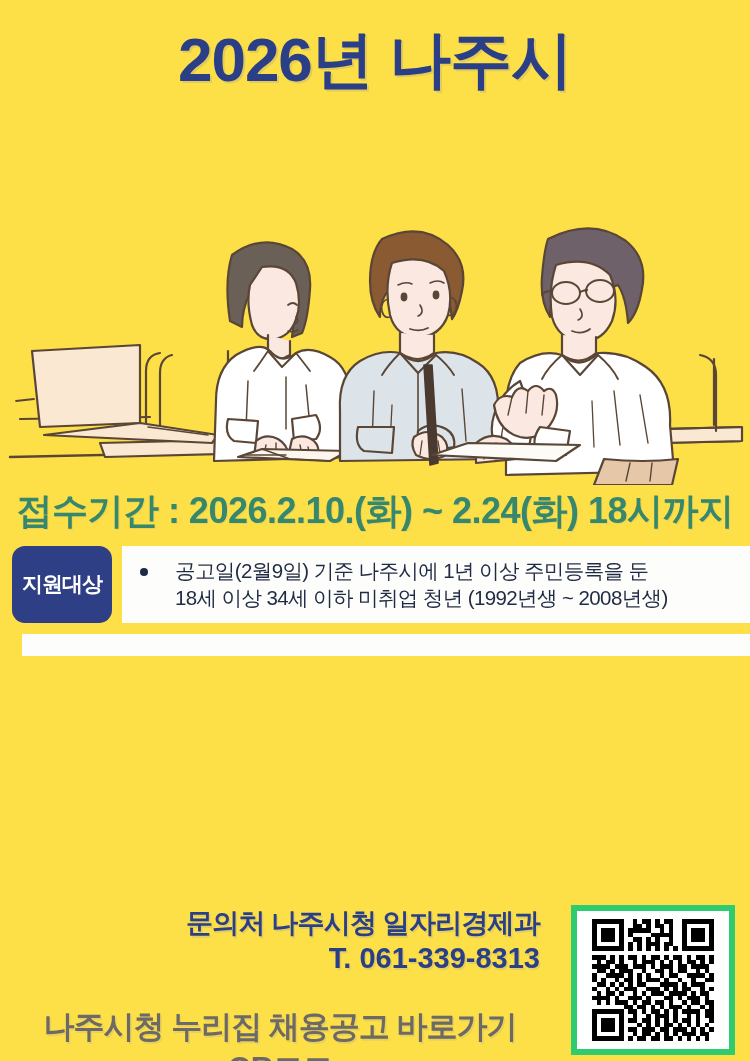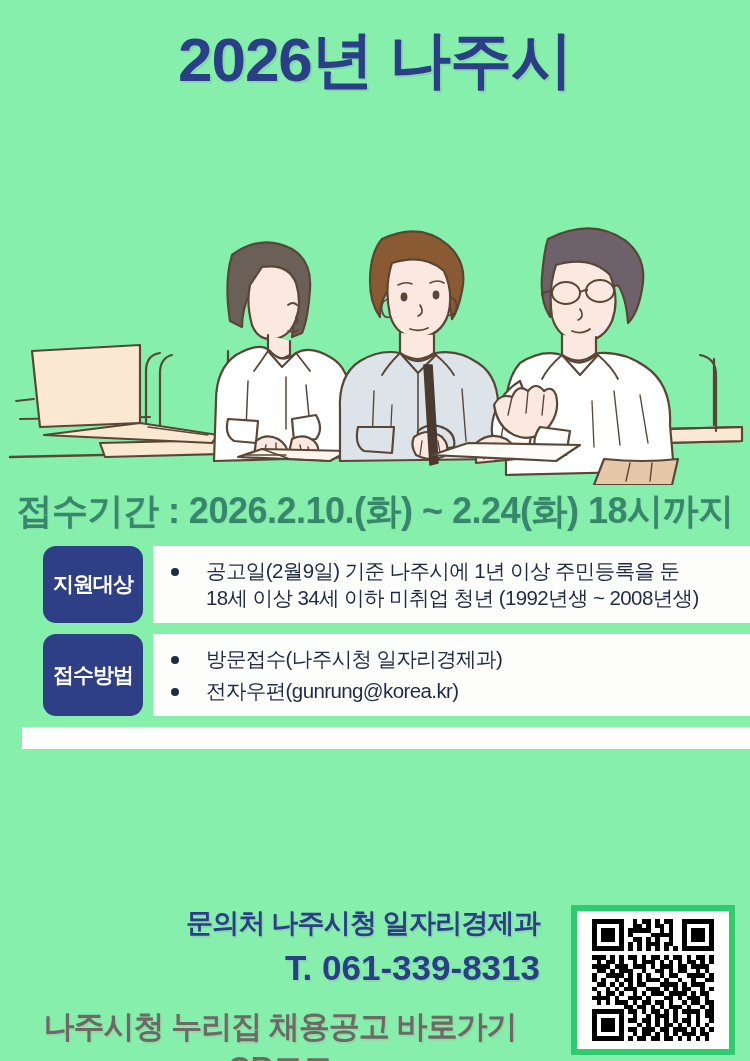--- a/index.html
+++ b/index.html
@@ -8,21 +8,21 @@
     background: #ffffff;
   }
   body {
     font-family: "Liberation Sans", "DejaVu Sans", sans-serif;
   }
 
   .poster {
     position: relative;
     width: 750px;
     height: 1061px;
-    background: #86efac;
+    background: #fde047;
     overflow: hidden;
   }
 
   
   .title-block {
     position: absolute;
     top: 28px;
     left: 0;
     width: 750px;
     text-align: center;
@@ -80,21 +80,20 @@
     font-size: 21px;
     font-weight: 900;
     letter-spacing: -1px;
     display: flex;
     align-items: center;
     justify-content: center;
     text-align: center;
     line-height: 1.16;
     padding: 4px 2px;
     box-sizing: border-box;
-    margin-left: 31px;
   }
   .info-panel {
     flex: 1 1 auto;
     background: #fdfdfb;
     margin-left: 10px;
     padding: 11px 14px 11px 18px;
     box-sizing: border-box;
     display: flex;
     flex-direction: column;
     justify-content: center;
@@ -129,22 +128,22 @@
     text-align: right;
   }
   .contact-org {
     font-size: 27px;
     font-weight: 900;
     color: #2b3f87;
     letter-spacing: -0.8px;
     text-shadow: 1.5px 1.5px 0 rgba(140,140,175,0.22);
   }
   .contact-tel {
-    margin-top: 7px;
-    font-size: 35px;
+    margin-top: 1px;
+    font-size: 29px;
     font-weight: 900;
     color: #2b3f87;
     letter-spacing: 0px;
     text-shadow: 1.5px 1.5px 0 rgba(140,140,175,0.22);
   }
 
   
   .qr-caption {
     position: absolute;
     top: 1006px;
@@ -316,33 +315,20 @@
         <div class="bullet-item">
           <span class="bullet-dot"></span>
           <span class="bullet-text">
             <span class="bullet-sub">공고일(2월9일) 기준 나주시에 1년 이상 주민등록을 둔</span>
             <span class="bullet-sub">18세 이상 34세 이하 미취업 청년 (1992년생 ~ 2008년생)</span>
           </span>
         </div>
       </div>
     </div>
 
-    <div class="info-row">
-      <div class="info-label">접수방법</div>
-      <div class="info-panel">
-        <div class="bullet-item">
-          <span class="bullet-dot"></span>
-          <span class="bullet-text">방문접수(나주시청 일자리경제과)</span>
-        </div>
-        <div class="bullet-item">
-          <span class="bullet-dot"></span>
-          <span class="bullet-text">전자우편(gunrung@korea.kr)</span>
-        </div>
-      </div>
-    </div>
 
     <div class="info-row">
       <div class="info-panel">
       </div>
     </div>
 
   </div>
 
   <div class="contact-block">
     <div class="contact-org">문의처  나주시청 일자리경제과</div>

